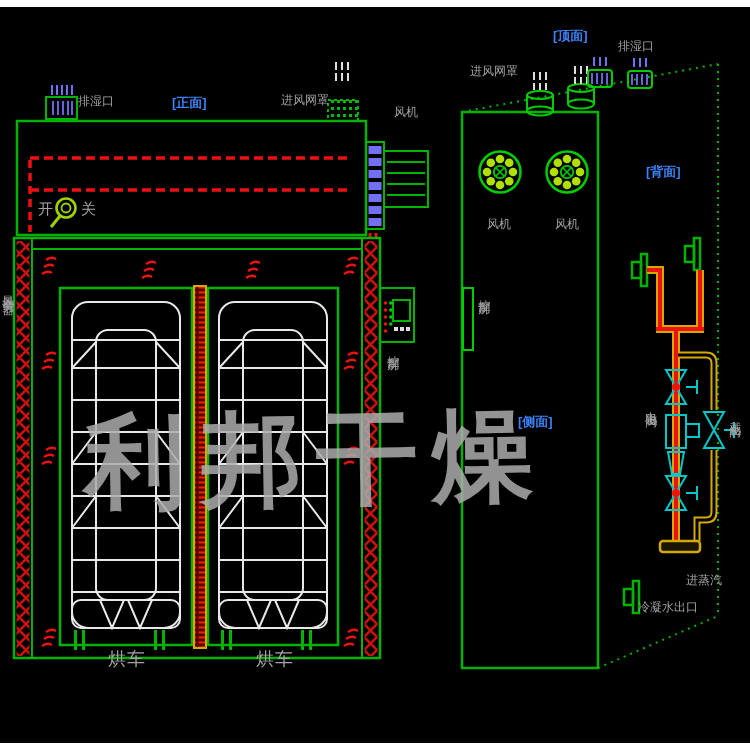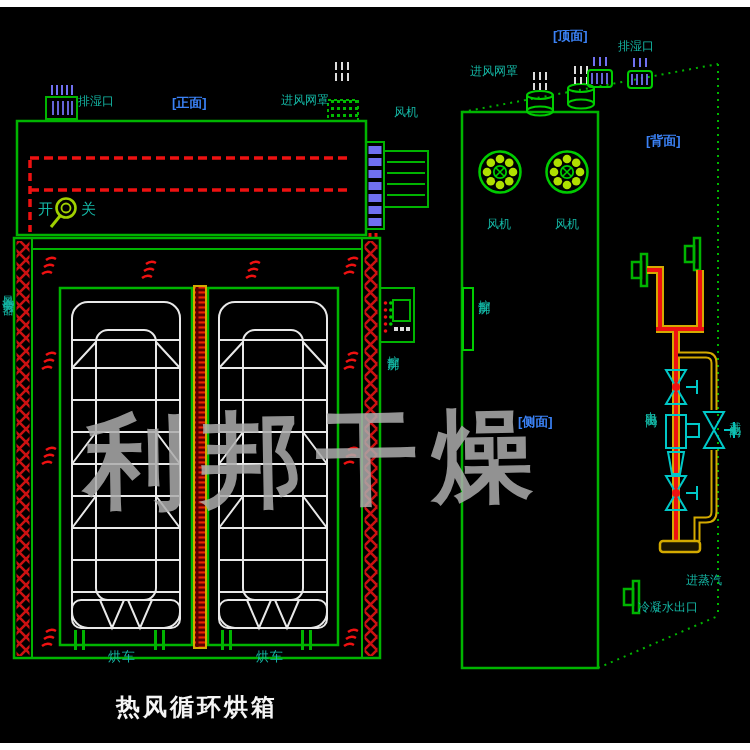--- a/index.html
+++ b/index.html
@@ -2,25 +2,25 @@
 <html><head>
 <meta charset="utf-8">
 <style>
   html,body{margin:0;padding:0;background:#222;}
   #stage{
     position:relative;width:750px;height:750px;background:#000;overflow:hidden;
     font-family:"Liberation Sans",sans-serif;
   }
   .margin-bar{position:absolute;left:0;width:750px;background:#fff;z-index:6;}
   #svg-layer{position:absolute;left:0;top:0;z-index:1;}
-  .lbl{position:absolute;color:#14b8a6;font-size:12px;line-height:1.1;white-space:nowrap;z-index:3;}
+  .lbl{position:absolute;color:#a3a3a3;font-size:12px;line-height:1.1;white-space:nowrap;z-index:3;}
   .lbl.red{color:#3b82f6;font-size:13px;font-weight:bold;}
   .lbl.vert{writing-mode:vertical-rl;text-orientation:upright;letter-spacing:2px;}
   .lbl.big{font-size:24px;font-weight:bold;letter-spacing:3px;color:#f5f5f5;}
-  .lbl.mid{font-size:13px;letter-spacing:1px;}
+  .lbl.mid{font-size:18px;letter-spacing:1px;}
   #watermark{
     position:absolute;left:84px;top:392px;z-index:5;pointer-events:none;
     font-size:102px;font-weight:bold;letter-spacing:14px;white-space:nowrap;
     color:rgba(172,172,172,0.85);transform:rotate(-1deg);
     font-family:"DejaVu Serif","Liberation Serif",serif;
   }
 </style>
 </head>
 <body>
 
@@ -232,26 +232,25 @@
   <div class="lbl" style="left:78px;top:95px;">排湿口</div>
   <div class="lbl red" style="left:172px;top:96px;">[正面]</div>
   <div class="lbl" style="left:281px;top:94px;">进风网罩</div>
   <div class="lbl" style="left:394px;top:106px;">风机</div>
   <div class="lbl mid" style="left:38px;top:201px;font-size:15px;">开</div>
   <div class="lbl mid" style="left:81px;top:201px;font-size:15px;">关</div>
   <div class="lbl vert" style="left:1px;top:286px;">风量调节器</div>
   <div class="lbl vert" style="left:386px;top:346px;">控制屏</div>
   <div class="lbl mid" style="left:108px;top:650px;">烘车</div>
   <div class="lbl mid" style="left:256px;top:650px;">烘车</div>
-  <div class="lbl big" style="left:116px;top:694px;">热风循环烘箱</div>
 
   <div class="lbl" style="left:470px;top:65px;">进风网罩</div>
   <div class="lbl red" style="left:553px;top:29px;">[顶面]</div>
   <div class="lbl" style="left:618px;top:40px;">排湿口</div>
-  <div class="lbl red" style="left:646px;top:134px;">[背面]</div>
+  <div class="lbl red" style="left:646px;top:165px;">[背面]</div>
   <div class="lbl red" style="left:518px;top:415px;">[侧面]</div>
   <div class="lbl" style="left:487px;top:218px;">风机</div>
   <div class="lbl" style="left:555px;top:218px;">风机</div>
   <div class="lbl vert" style="left:477px;top:290px;">控制屏</div>
   <div class="lbl vert" style="left:644px;top:402px;">电磁阀</div>
   <div class="lbl vert" style="left:728px;top:412px;">截止阀</div>
   <div class="lbl" style="left:686px;top:574px;">进蒸汽</div>
   <div class="lbl" style="left:638px;top:601px;">冷凝水出口</div>
 
   <div id="watermark">利邦干燥</div>

